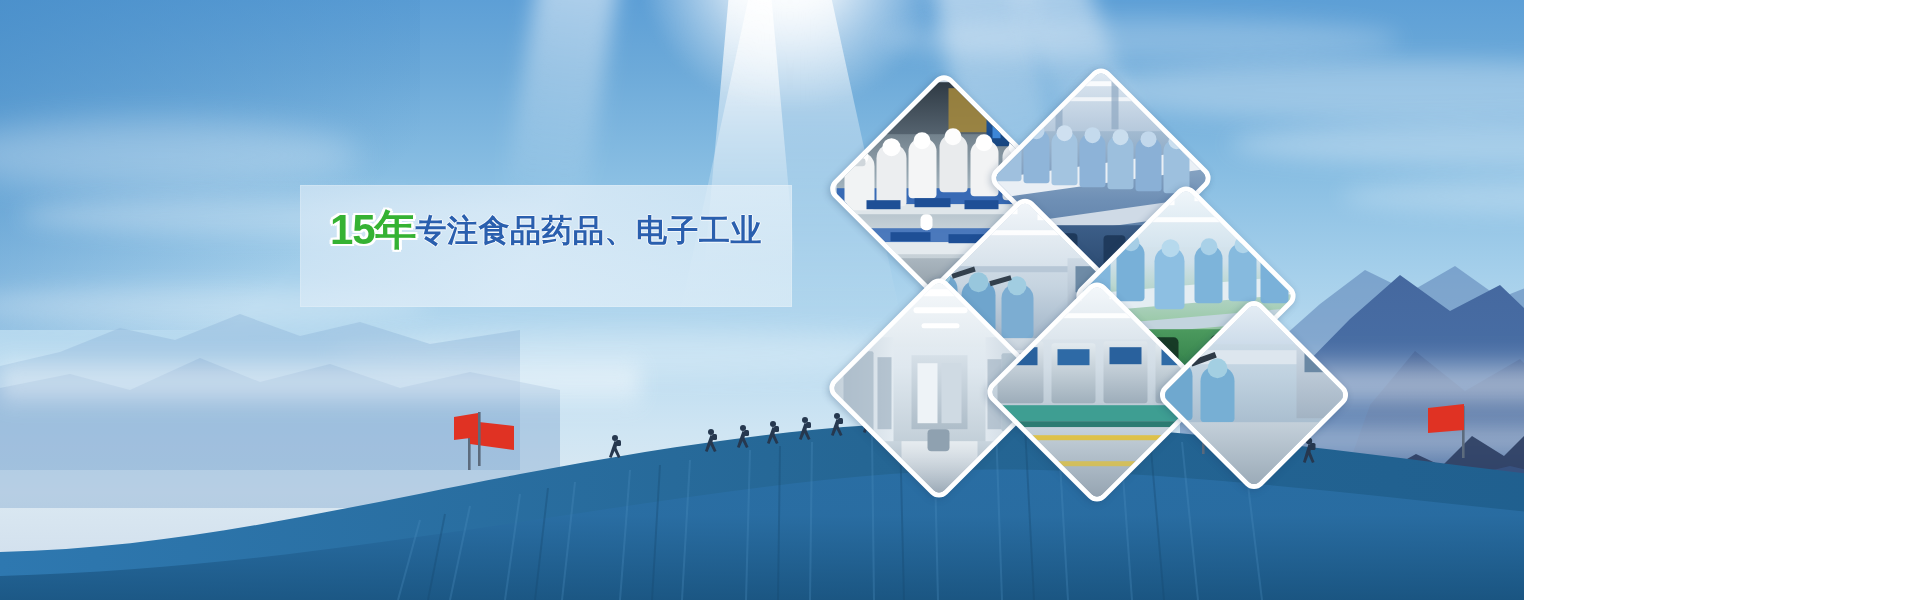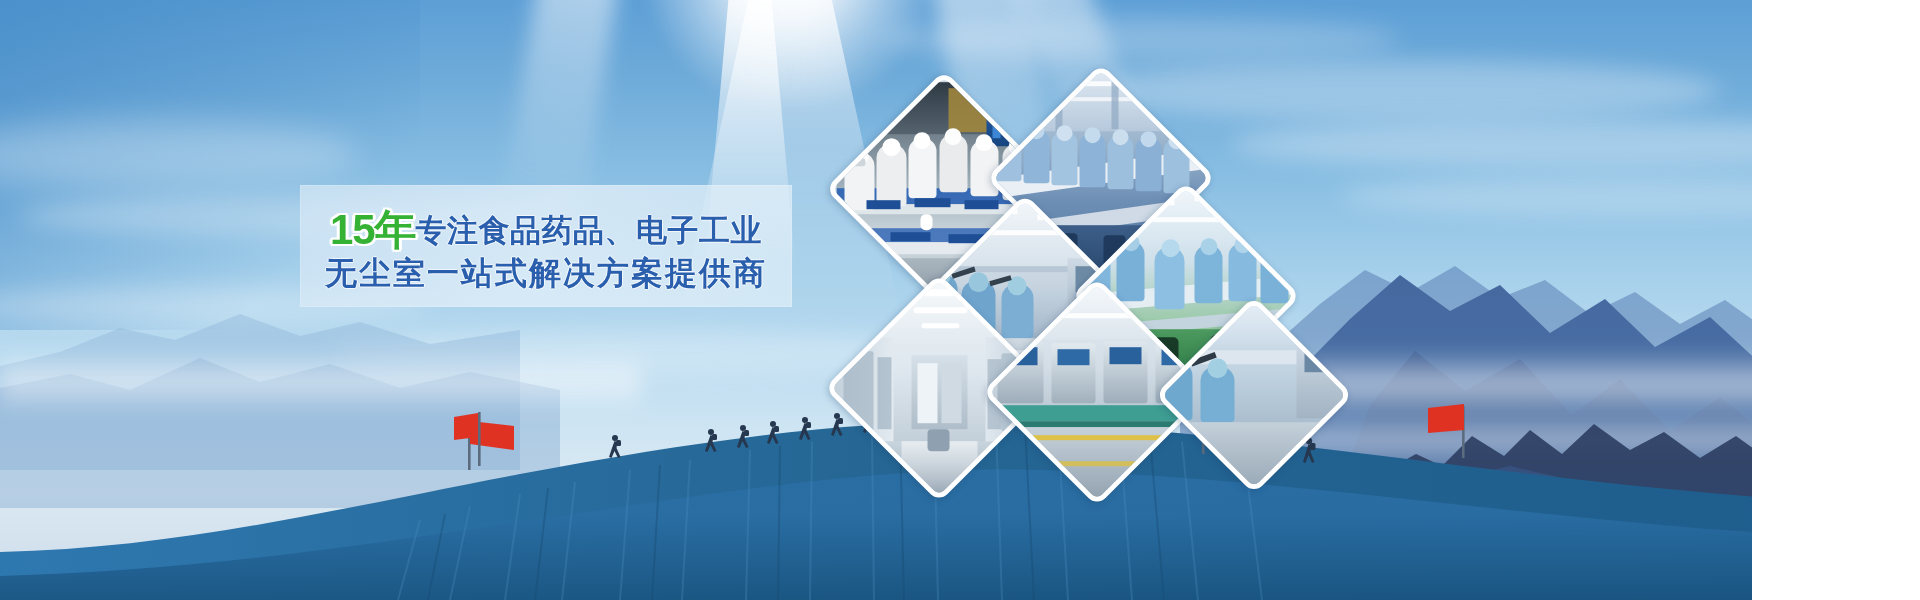--- a/index.html
+++ b/index.html
@@ -1,21 +1,21 @@
 <!DOCTYPE html>
 <html><head>
 <meta charset="utf-8">
 <style>
   html,body{margin:0;padding:0;}
   body{
     width:1920px;height:600px;overflow:hidden;
     font-family:"Liberation Sans","DejaVu Sans",sans-serif;
   }
   #banner{
-    position:relative;width:1752px;height:600px;overflow:hidden;
+    position:relative;width:1524px;height:600px;overflow:hidden;
     background:#7fb4e0;
   }
 
   
   .sky{
     position:absolute;inset:0;
     background:
       linear-gradient(180deg,
         #5d9fd6 0%,
         #6daad9 12%,
@@ -326,23 +326,20 @@
 
   <svg style="position:absolute;left:450px;top:408px;" width="60" height="60" viewBox="0 0 60 60">
     <rect x="28" y="4" width="2.6" height="54" fill="#5c6b7d"></rect>
     <path d="M28 5 L4 9 L4 32 L28 29 Z" fill="#e03223"></path>
   </svg>
 
   <div id="text-panel">
     <div class="t-line t-line1">
       <span class="t-years">15年</span><span class="t-blue">专注食品药品、电子工业</span>
     </div>
-    <div class="t-line t-line2">
-      <span class="t-blue">无尘室一站式解决方案提供商</span>
-    </div>
   </div>
 
   <div id="collage">
 
     <div class="dia" style="left:20px;top:10px;width:158px;height:158px;">
       <div class="dia-inner">
         <div class="scene" style="background:linear-gradient(180deg,#4c5a66 0%,#6e7d88 22%,#9fb0bb 48%,#cdd7dd 72%,#b9c4cb 100%);">
           <div class="sp" style="left:0;top:0;width:215px;height:52px;background:linear-gradient(180deg,#2f3a44,#55636f);"></div>
           <div class="sp" style="left:112px;top:6px;width:52px;height:44px;background:#a68a3c;opacity:.85;"></div>
           <div class="sp" style="left:150px;top:2px;width:58px;height:62px;background:linear-gradient(180deg,#1f5fb0,#1746८0);"></div>

